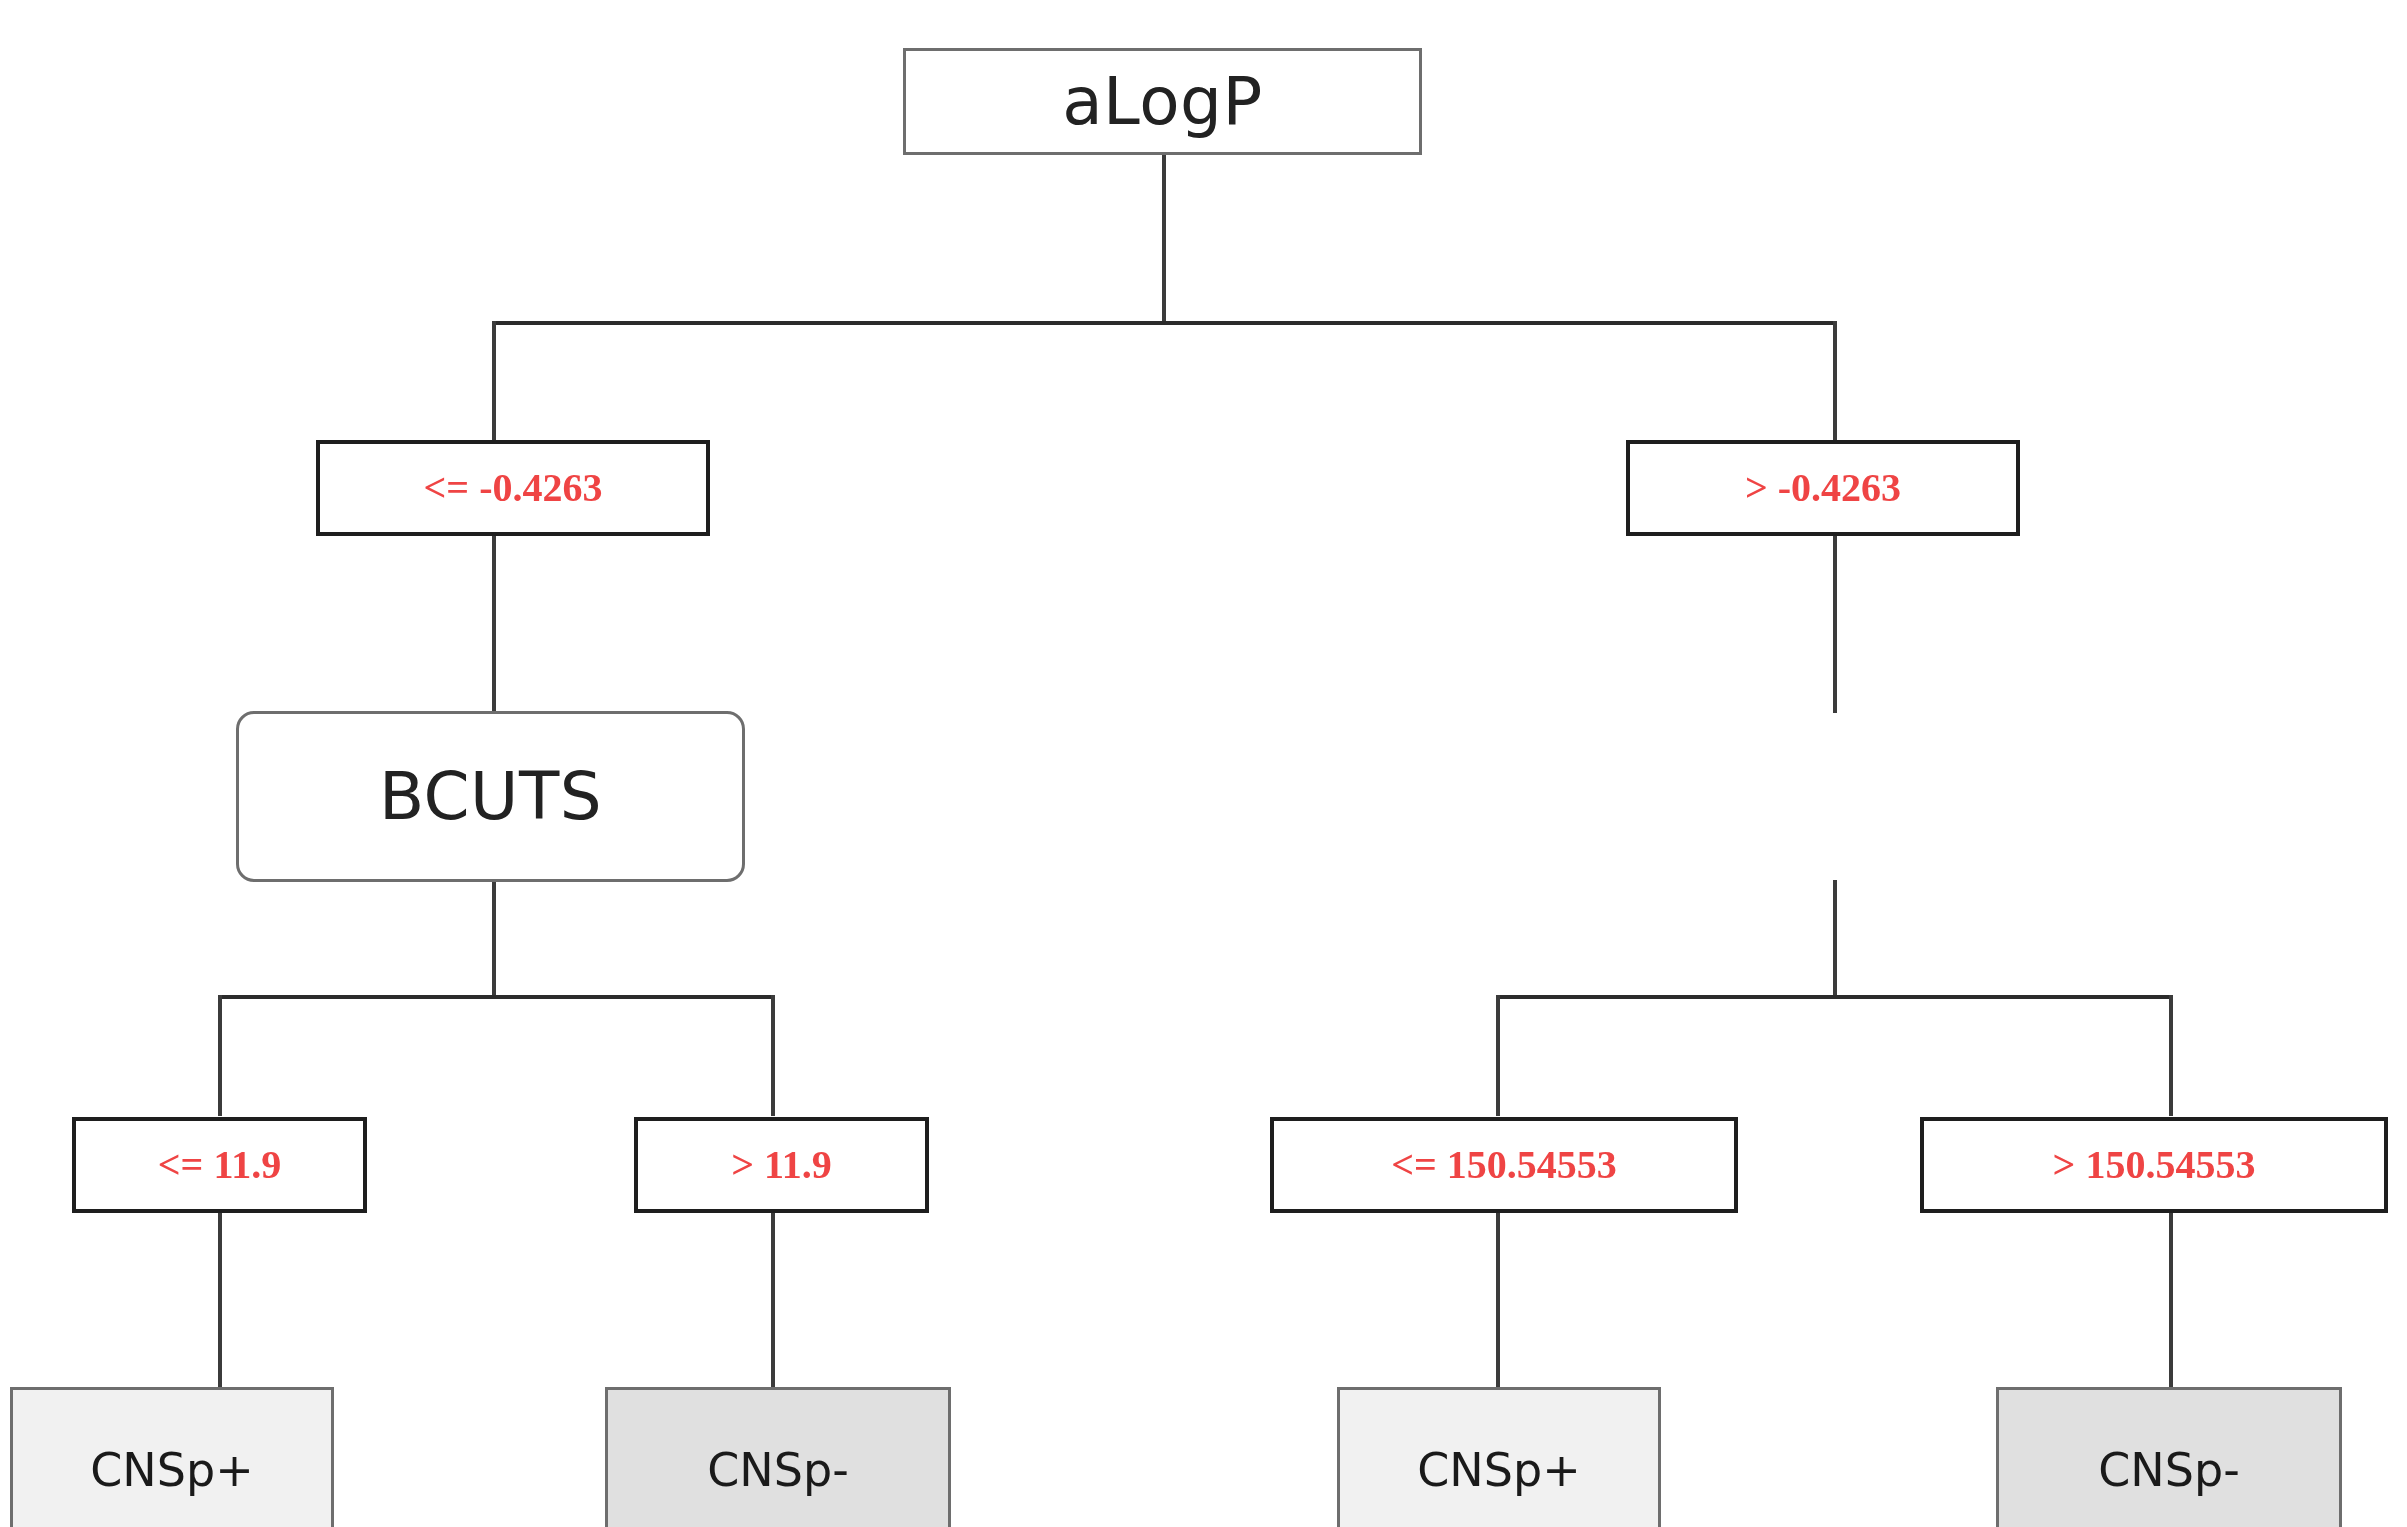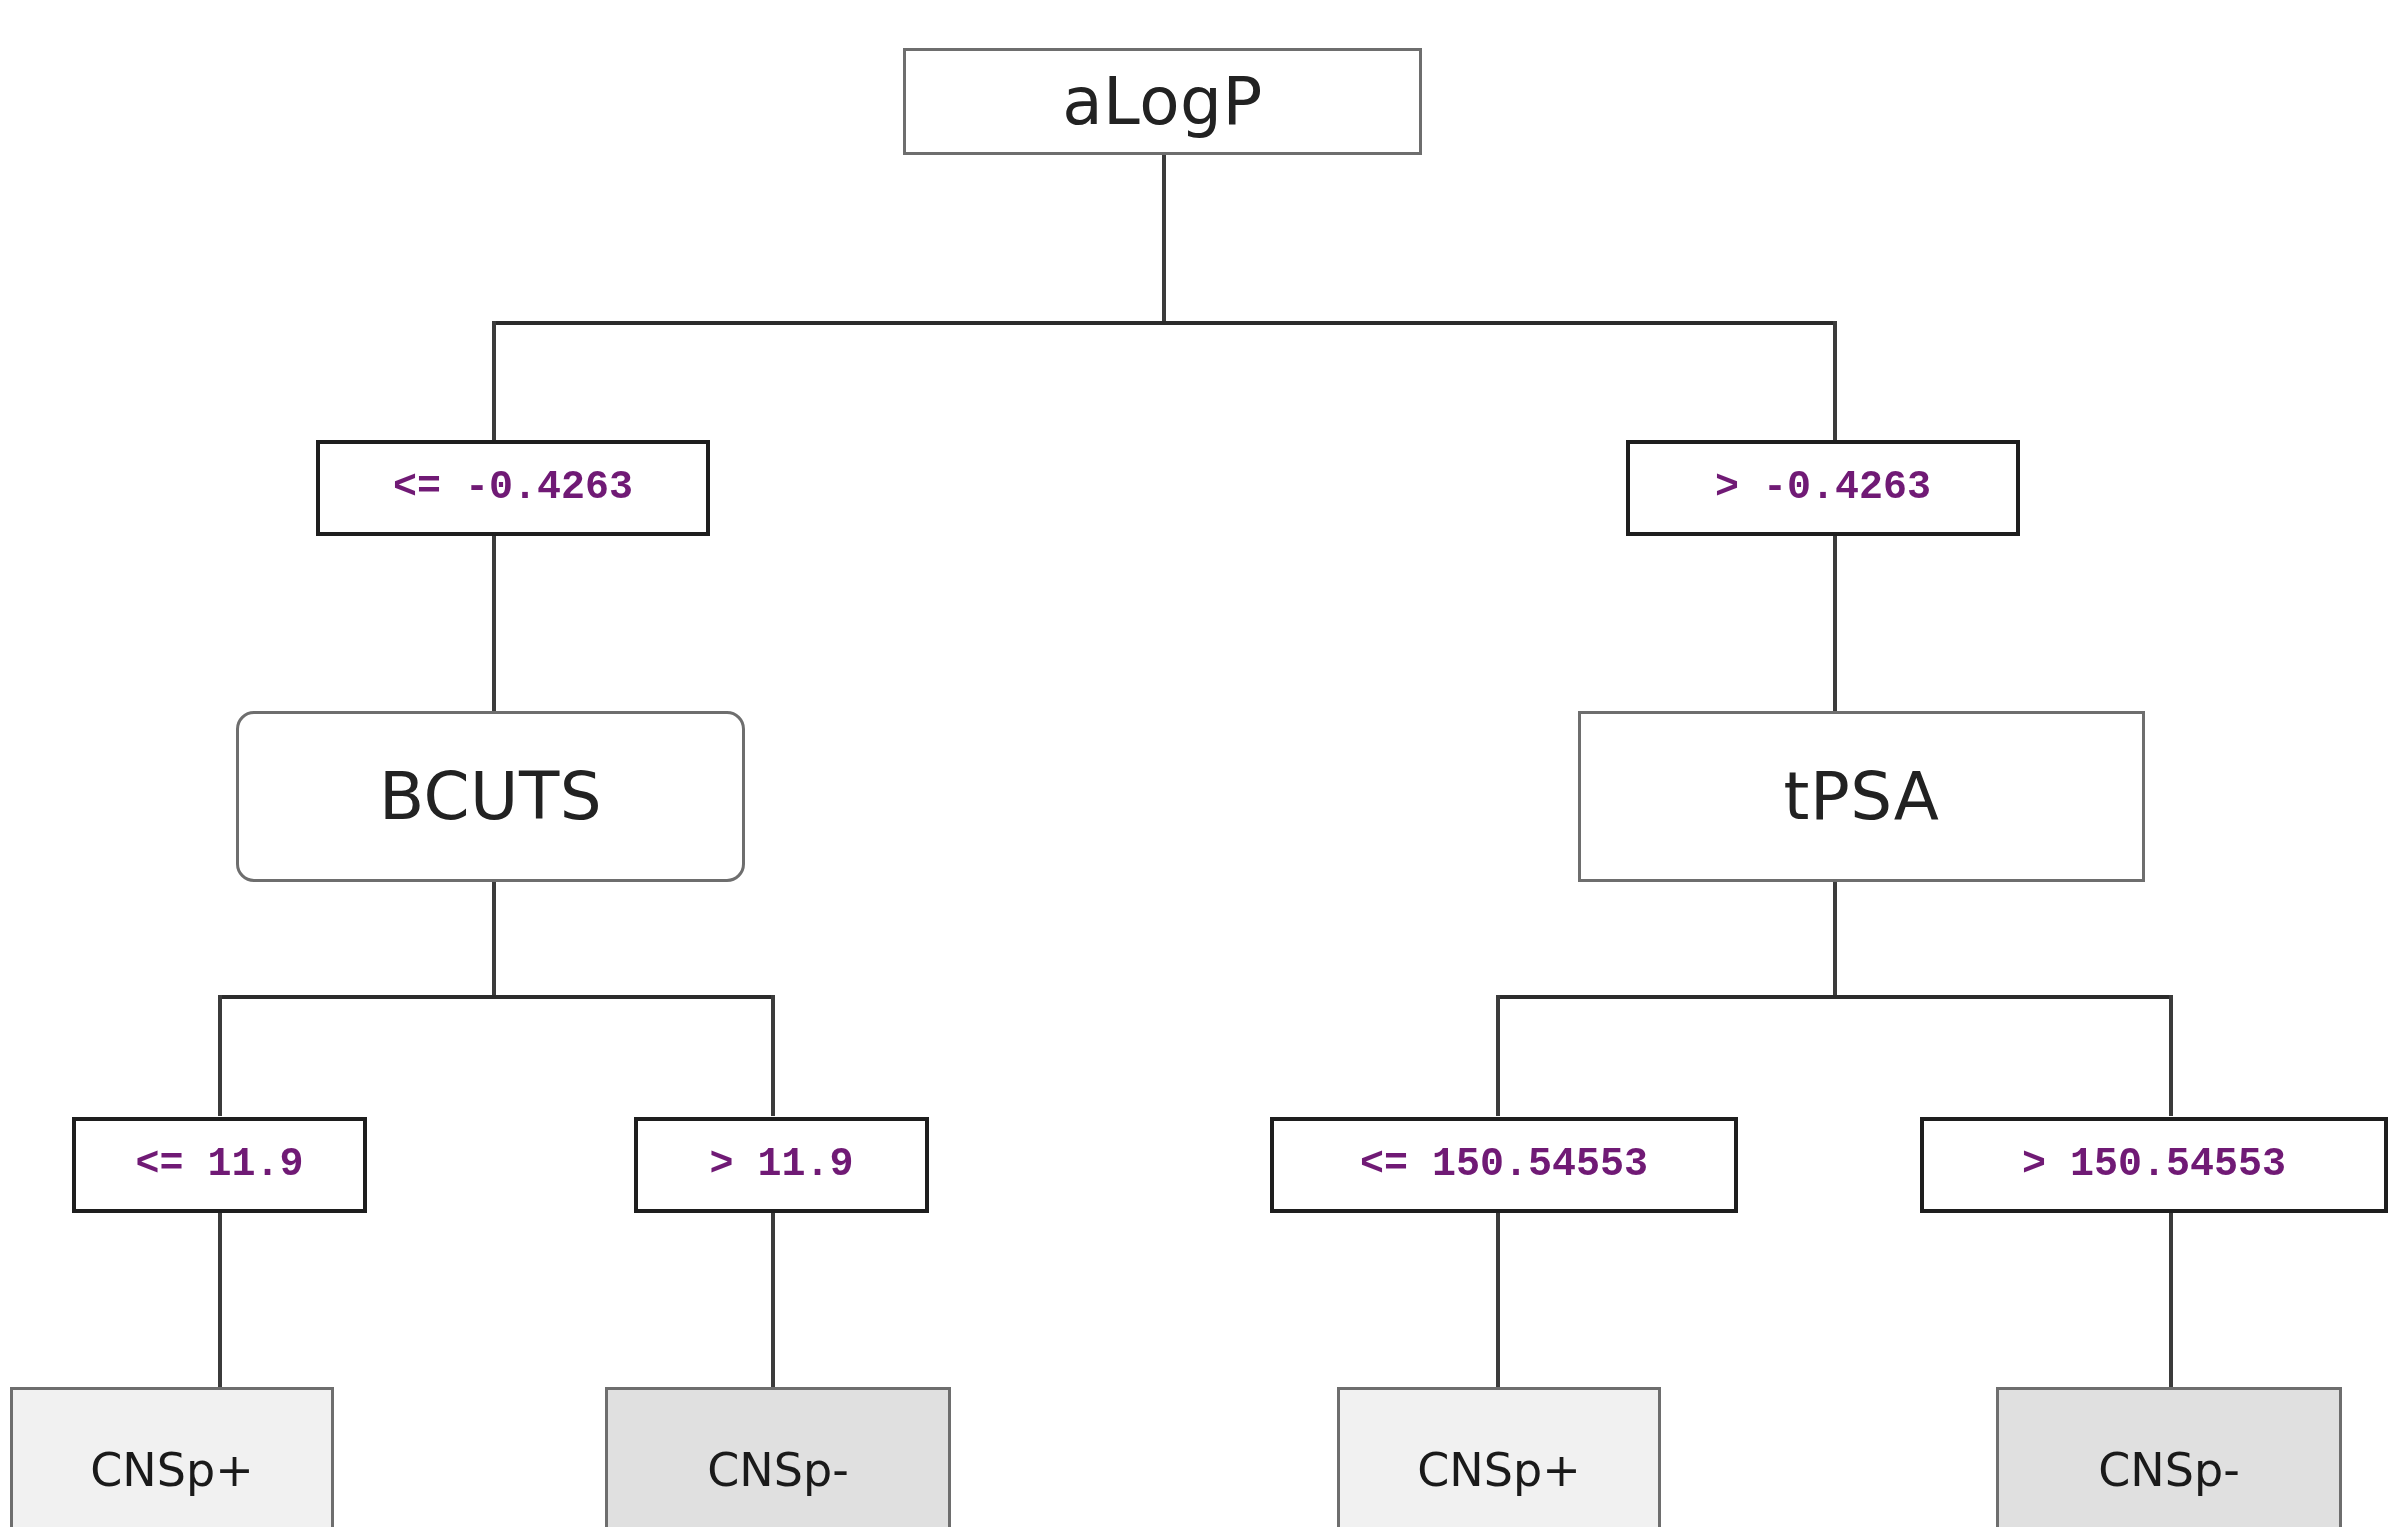--- a/index.html
+++ b/index.html
@@ -39,25 +39,25 @@
     border: 3px solid #6e6e6e;
     font-size: 66px;
     font-weight: 400;
     letter-spacing: 0.5px;
     color: #222222;
   }
 
   
   .node.cond {
     border: 4px solid #1e1e1e;
-    font-family: Liberation Mono, monospace;
+    font-family: Liberation Serif, serif;
     font-size: 40px;
     font-weight: 700;
     letter-spacing: 0px;
-    color: #701a75;
+    color: #ef4444;
   }
 
   
   .node.leaf {
     border: 3px solid #6e6e6e;
     font-size: 46px;
     font-weight: 400;
     color: #1a1a1a;
   }
   .node.leaf.pos { background: #f1f1f1; }
@@ -103,21 +103,20 @@
   <div class="edge-v" style="left:771px; top:1176px; height:175px;"></div>
   <div class="edge-v" style="left:1496px; top:1176px; height:175px;"></div>
   <div class="edge-v" style="left:2169px; top:1176px; height:175px;"></div>
 
   <div class="node attr" style="left:903px; top:12px; width:519px; height:107px;">aLogP</div>
 
   <div class="node cond" style="left:316px; top:404px; width:394px; height:96px;">&lt;= -0.4263</div>
   <div class="node cond" style="left:1626px; top:404px; width:394px; height:96px;">&gt; -0.4263</div>
 
   <div class="node attr" style="left:236px; top:675px; width:509px; height:171px;border-radius:18px;">BCUTS</div>
-  <div class="node attr" style="left:1578px; top:675px; width:567px; height:171px;">tPSA</div>
 
   <div class="node cond" style="left:72px; top:1081px; width:295px; height:96px;">&lt;= 11.9</div>
   <div class="node cond" style="left:634px; top:1081px; width:295px; height:96px;">&gt; 11.9</div>
   <div class="node cond" style="left:1270px; top:1081px; width:468px; height:96px;">&lt;= 150.54553</div>
   <div class="node cond" style="left:1920px; top:1081px; width:468px; height:96px;">&gt; 150.54553</div>
 
   <div class="node leaf pos" style="left:10px; top:1351px; width:324px; height:165px;">CNSp+</div>
   <div class="node leaf neg" style="left:605px; top:1351px; width:346px; height:165px;">CNSp-</div>
   <div class="node leaf pos" style="left:1337px; top:1351px; width:324px; height:165px;">CNSp+</div>
   <div class="node leaf neg" style="left:1996px; top:1351px; width:346px; height:165px;">CNSp-</div>

